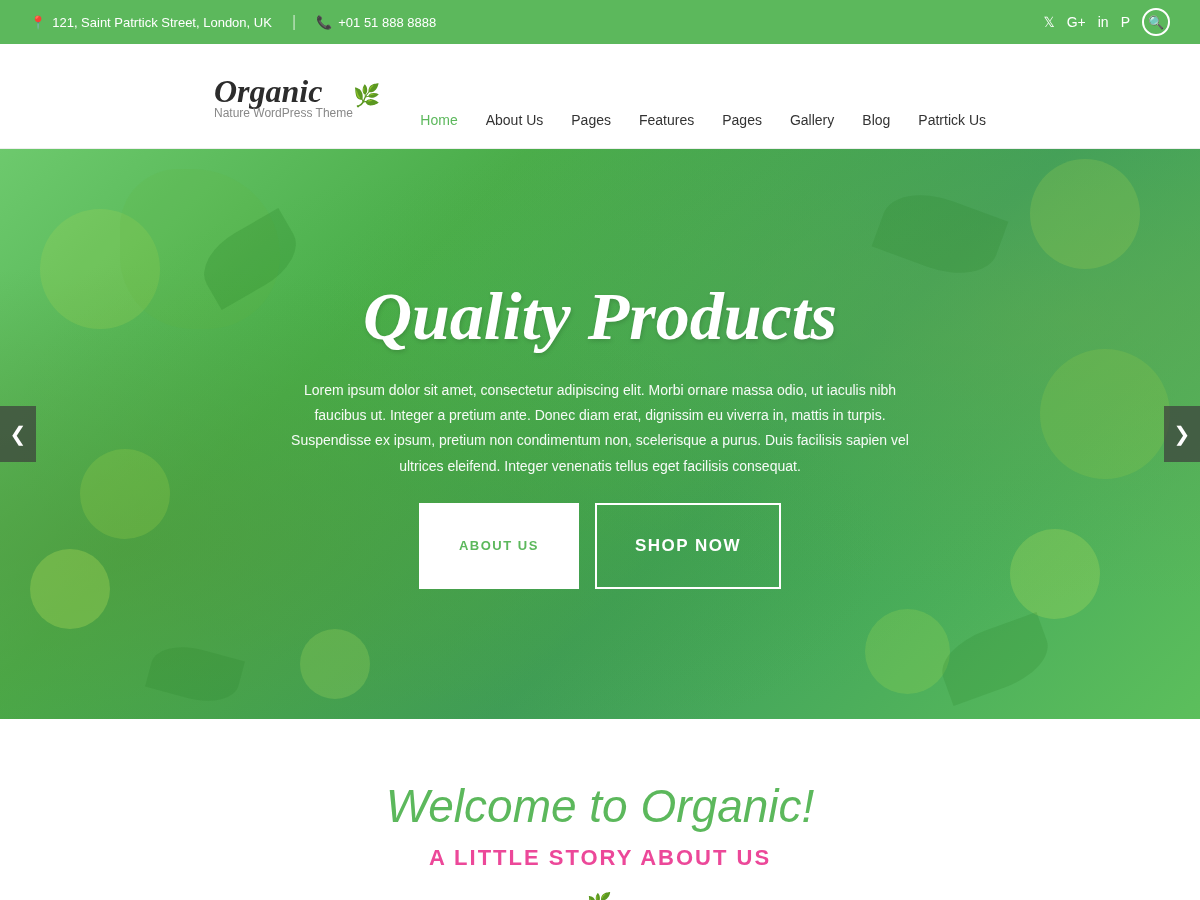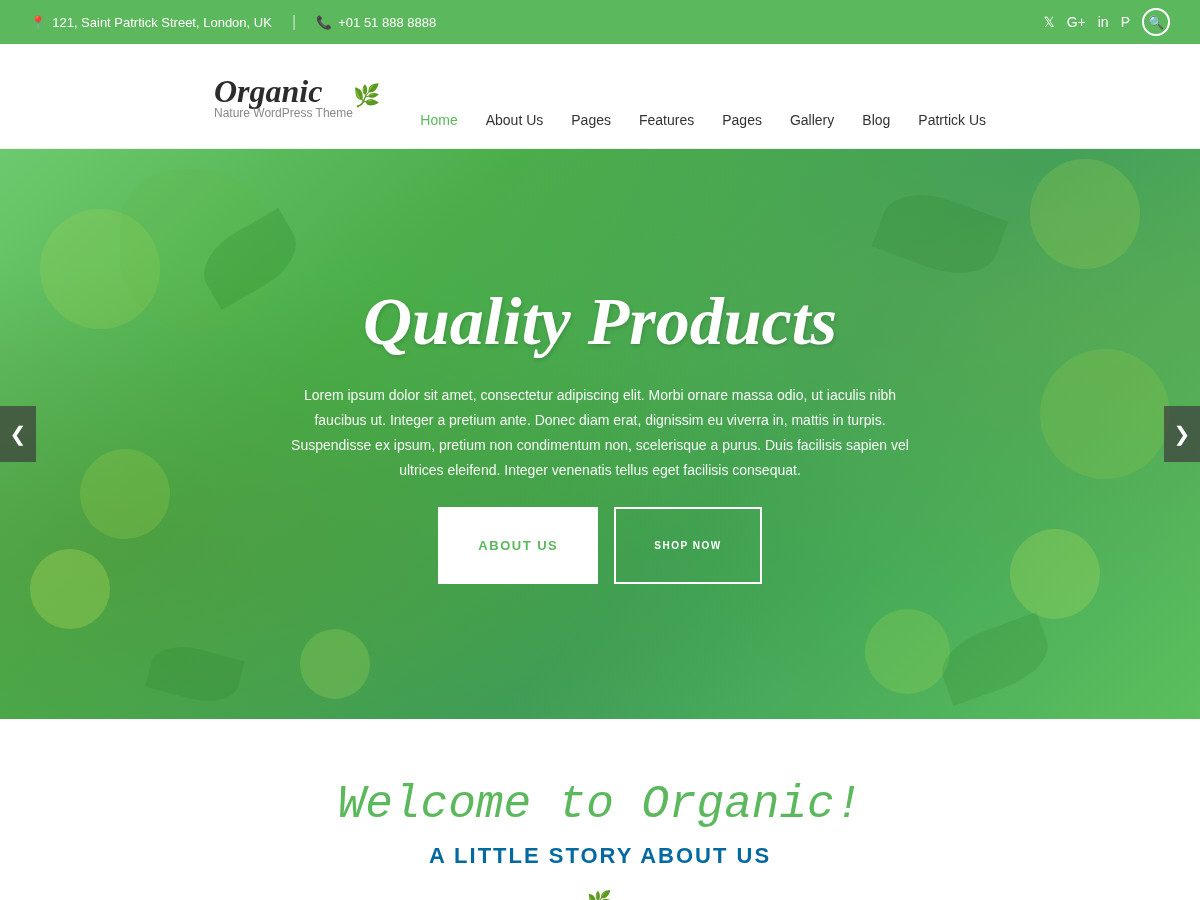--- a/index.html
+++ b/index.html
@@ -178,21 +178,21 @@
       font-weight: 700;
       letter-spacing: 1.5px;
       cursor: pointer;
       text-transform: uppercase;
     }
     .btn-shop {
       background: transparent;
       color: white;
       border: 2px solid white;
       padding: 31px 38px;
-      font-size: 10px;
+      font-size: 17px;
       font-weight: 700;
       letter-spacing: 1.5px;
       cursor: pointer;
       text-transform: uppercase;
     }
     .slider-arrow {
       position: absolute;
       top: 50%;
       transform: translateY(-50%);
       background: rgba(60,60,60,0.7);
@@ -209,30 +209,30 @@
     .slider-arrow-left { left: 0; }
     .slider-arrow-right { right: 0; }
 
     
     .welcome-section {
       background: white;
       padding: 60px 30px 40px;
       text-align: center;
     }
     .welcome-title {
-      font-family: Liberation Mono, monospace;
+      font-family: Liberation Sans, sans-serif;
       font-style: italic;
       font-size: 46px;
       color: #5cb85c;
       margin-bottom: 12px;
     }
     .welcome-subtitle {
       font-size: 22px;
       font-weight: 700;
-      color: #0369a1;
+      color: #ec4899;
       letter-spacing: 2px;
       text-transform: uppercase;
       margin-bottom: 20px;
     }
     .welcome-divider {
       display: flex;
       align-items: center;
       justify-content: center;
       gap: 0;
     }

